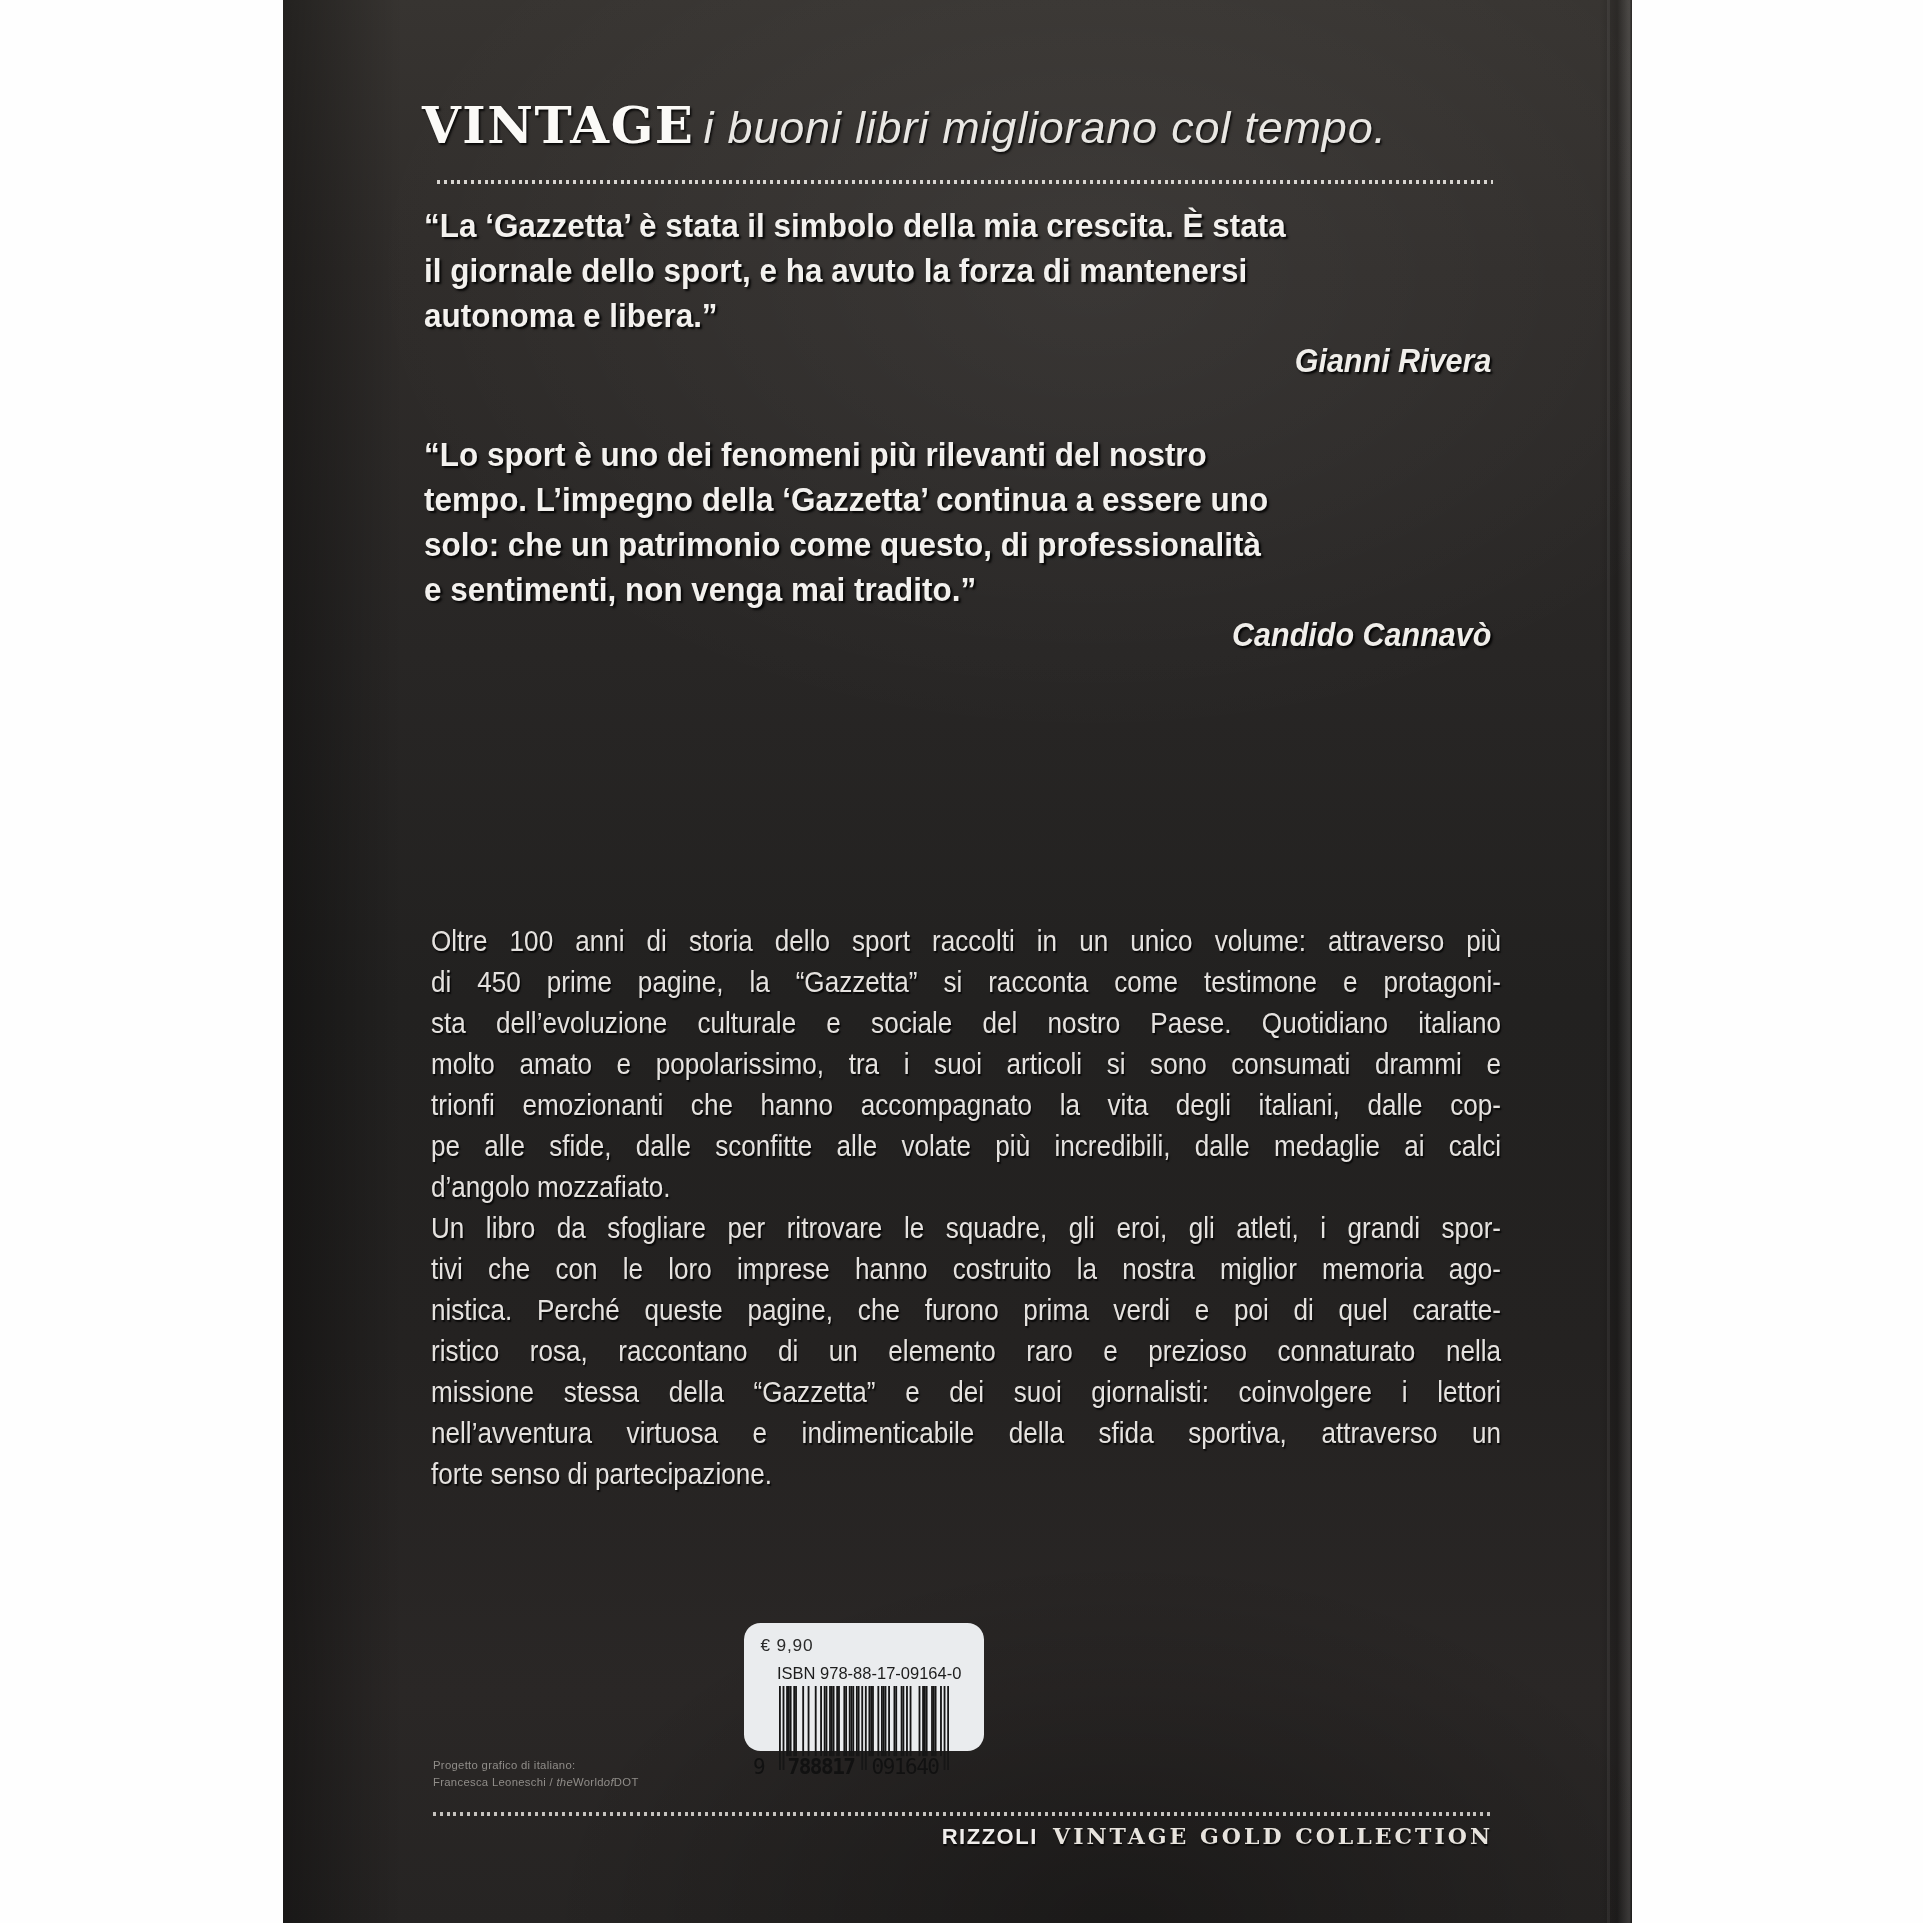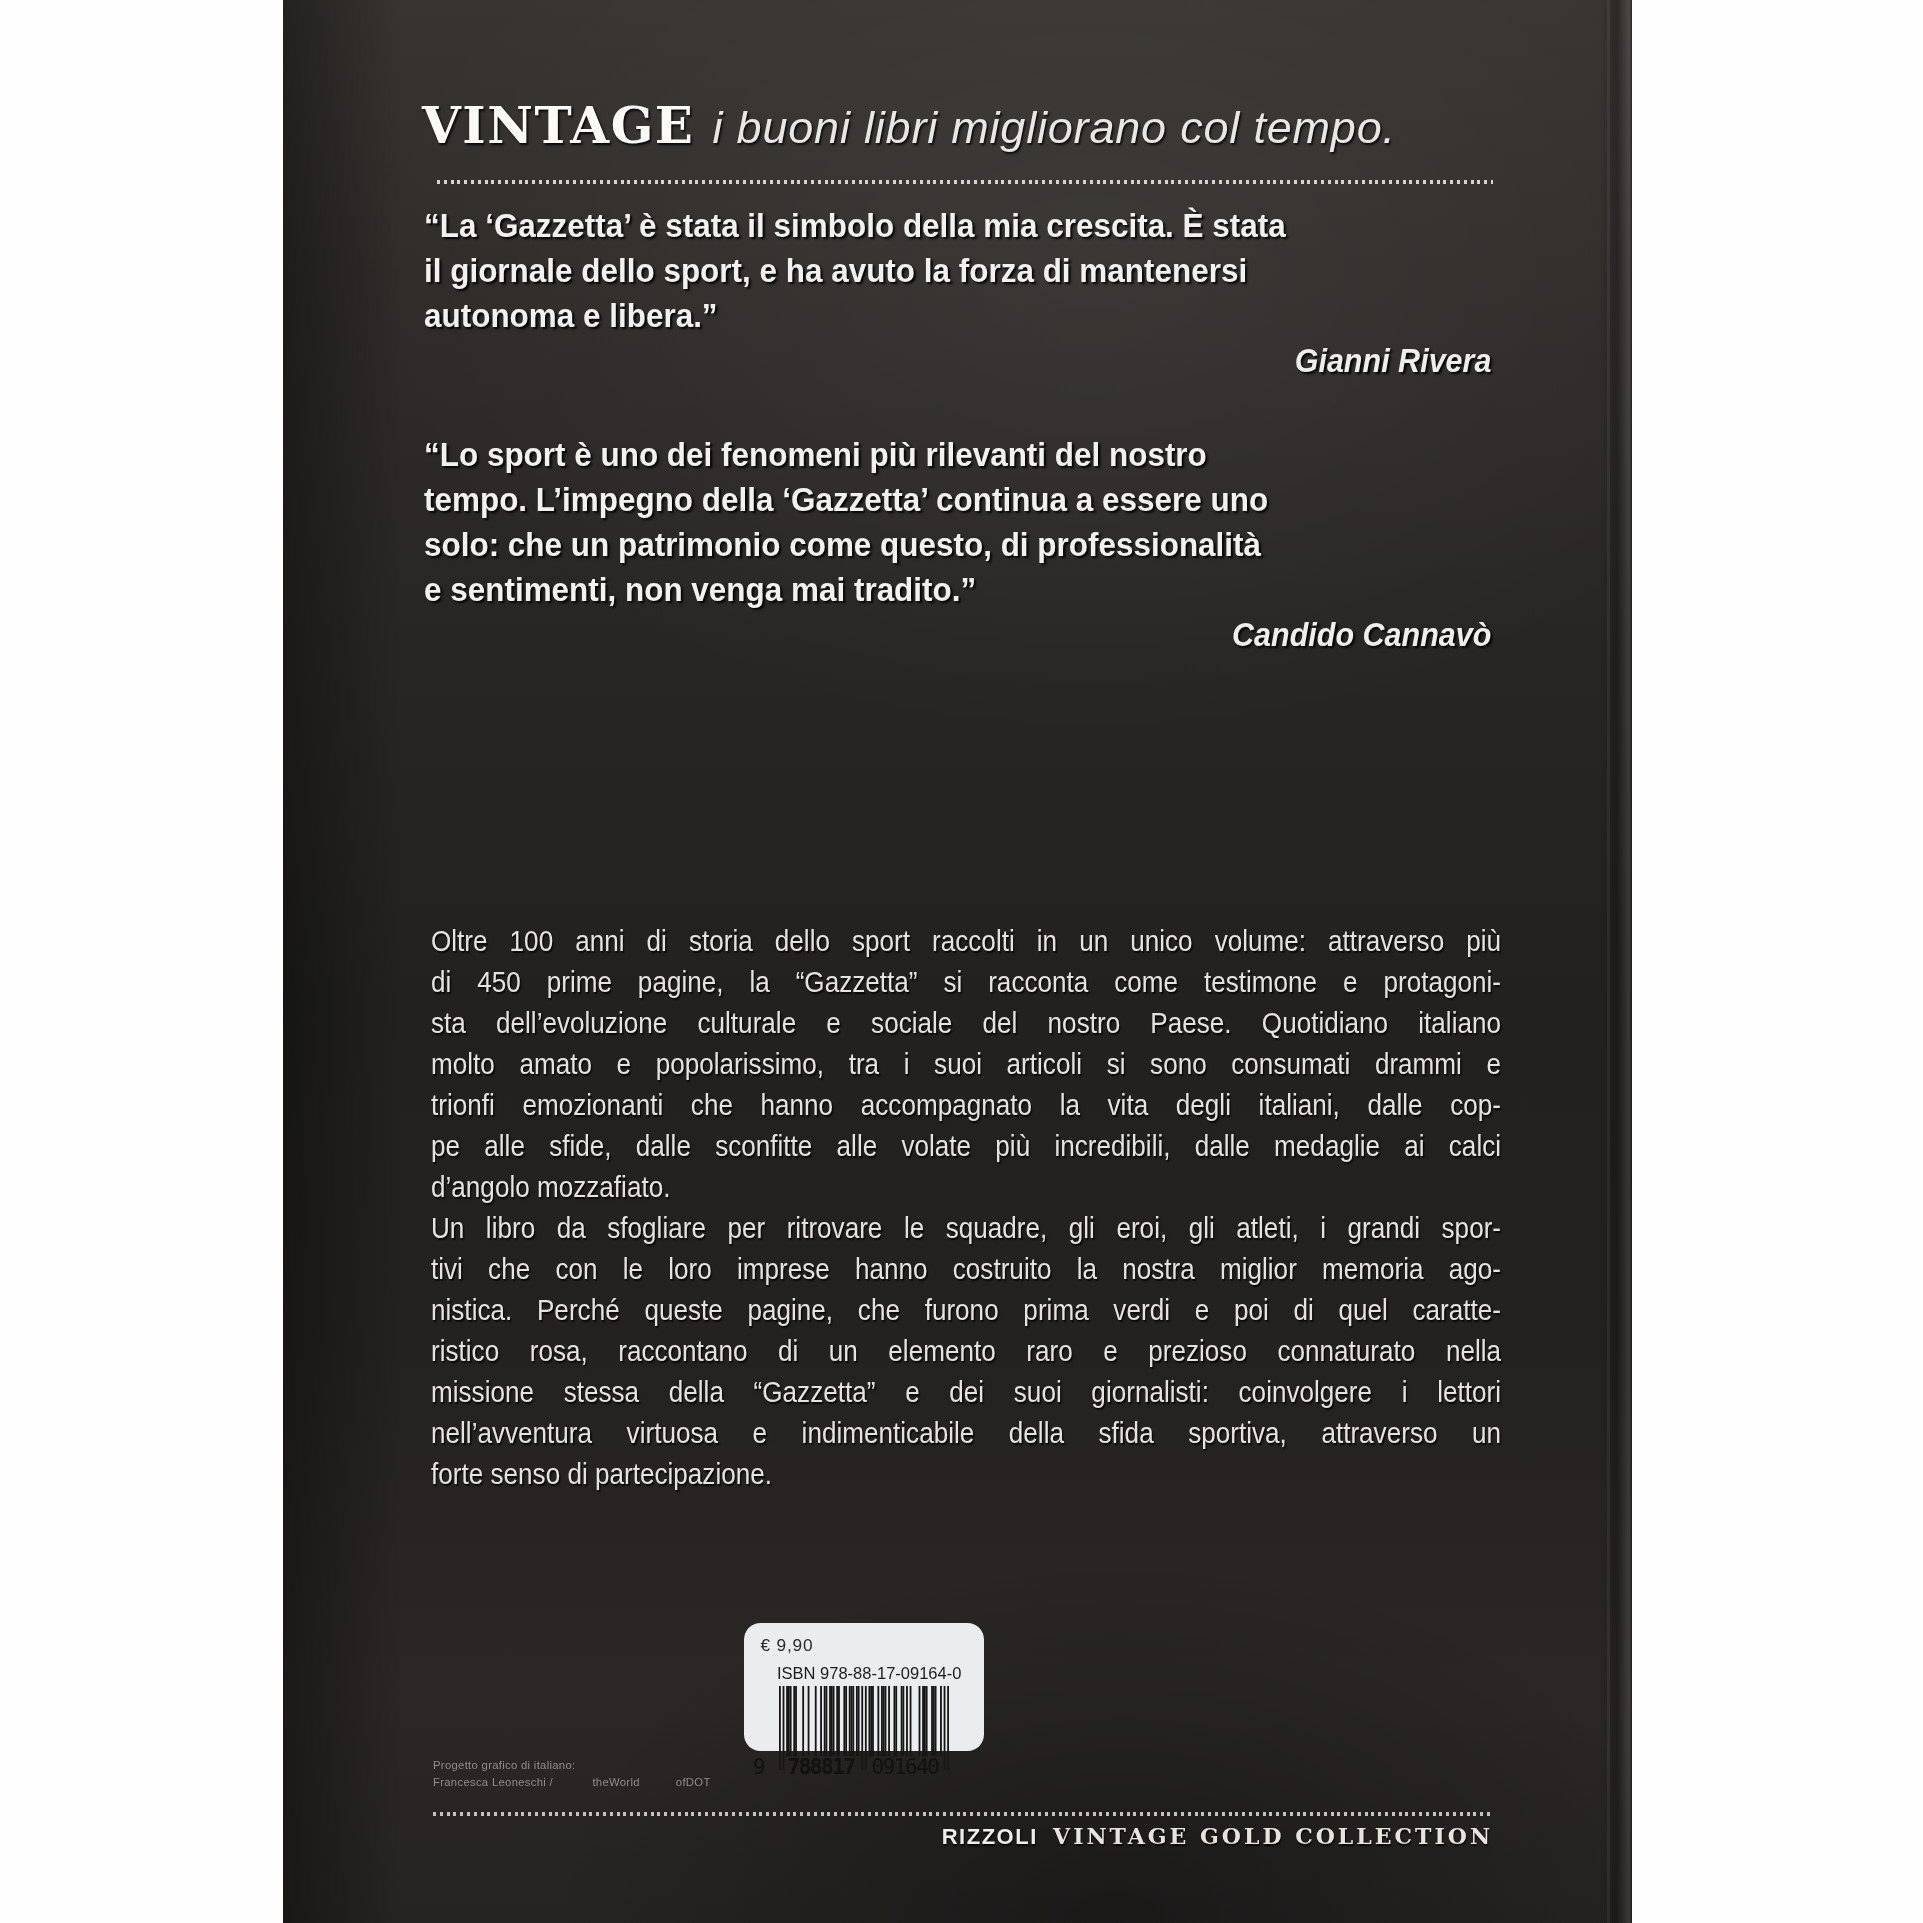--- a/index.html
+++ b/index.html
@@ -20,21 +20,21 @@
     background:linear-gradient(90deg,rgba(0,0,0,0.35),rgba(0,0,0,0));
   }
   .book::after{ 
     content:"";position:absolute;right:0;top:0;width:33px;height:100%;
     background:linear-gradient(90deg,rgba(0,0,0,0) 0%,rgba(0,0,0,0.22) 55%,rgba(255,255,255,0.10) 92%,rgba(0,0,0,0.30) 100%);
   }
   .crease{position:absolute;right:22.5px;top:0;width:2.3px;height:100%;
     background:rgba(255,255,255,0.07);}
 
   
-  .header{position:absolute;left:139px;top:96px;width:1082px;display:flex;align-items:baseline;white-space:nowrap;gap:9px;}
+  .header{position:absolute;left:139px;top:96px;width:1082px;display:flex;align-items:baseline;white-space:nowrap;}
   .brand{font-family:"DejaVu Serif",serif;font-weight:bold;font-size:50px;letter-spacing:1.5px;color:#fbfaf7;
     text-shadow:1.5px 2.3px 2.3px rgba(0,0,0,0.85);}
   .tagline{margin-left:9px;font-size:45px;font-weight:400;letter-spacing:0.8px;color:#e9e7e3;
     text-shadow:1.5px 2.3px 2.3px rgba(0,0,0,0.8);font-style:italic;}
 
   .dotted{position:absolute;height:3.8px;
     background:repeating-linear-gradient(90deg,#d7d4d0 0 3px,rgba(0,0,0,0) 3px 6.8px);}
   .dotted-top{left:154px;top:180px;width:1056px;}
   .dotted-bottom{left:150px;top:1812px;width:1060px;
     background:repeating-linear-gradient(90deg,#c6c3bf 0 3px,rgba(0,0,0,0) 3px 6.8px);}
@@ -60,21 +60,21 @@
   .isbn{position:absolute;left:33px;top:41px;font-size:16.5px;color:#1c1c1c;white-space:nowrap;text-align:center;}
   .bars{position:absolute;left:35px;top:63px;width:170px;height:84px;}
   .bc-digits{position:absolute;top:132px;left:0;width:100%;height:30px;
     font-family:"DejaVu Sans Mono",monospace;font-size:21px;letter-spacing:-1.5px;color:#111;}
   .bc-first{position:absolute;left:9px;top:0;}
   .bc-g1{position:absolute;left:41px;top:0;width:72px;text-align:center;font-weight:bold;}
   .bc-g2{position:absolute;left:125px;top:0;width:72px;text-align:center;}
 
   
   .credits{position:absolute;left:150px;top:1757px;font-size:11.3px;line-height:17.3px;color:#908d89;letter-spacing:0.3px;}
-  .credits .it{margin-left:36px;}
+  .credits .it{font-style:italic;}
 
   
   .footer{position:absolute;left:150px;top:1823px;width:1060px;text-align:right;white-space:nowrap;
     color:#efedeb;text-shadow:0.8px 1.5px 1.5px rgba(0,0,0,0.8);}
   .publisher{font-size:22px;font-weight:bold;letter-spacing:1.5px;}
   .collection{font-family:"DejaVu Serif",serif;font-size:22px;font-weight:bold;letter-spacing:3px;margin-left:12px;color:#e7e3dd;}
 </style>
 </head>
 <body>
 

